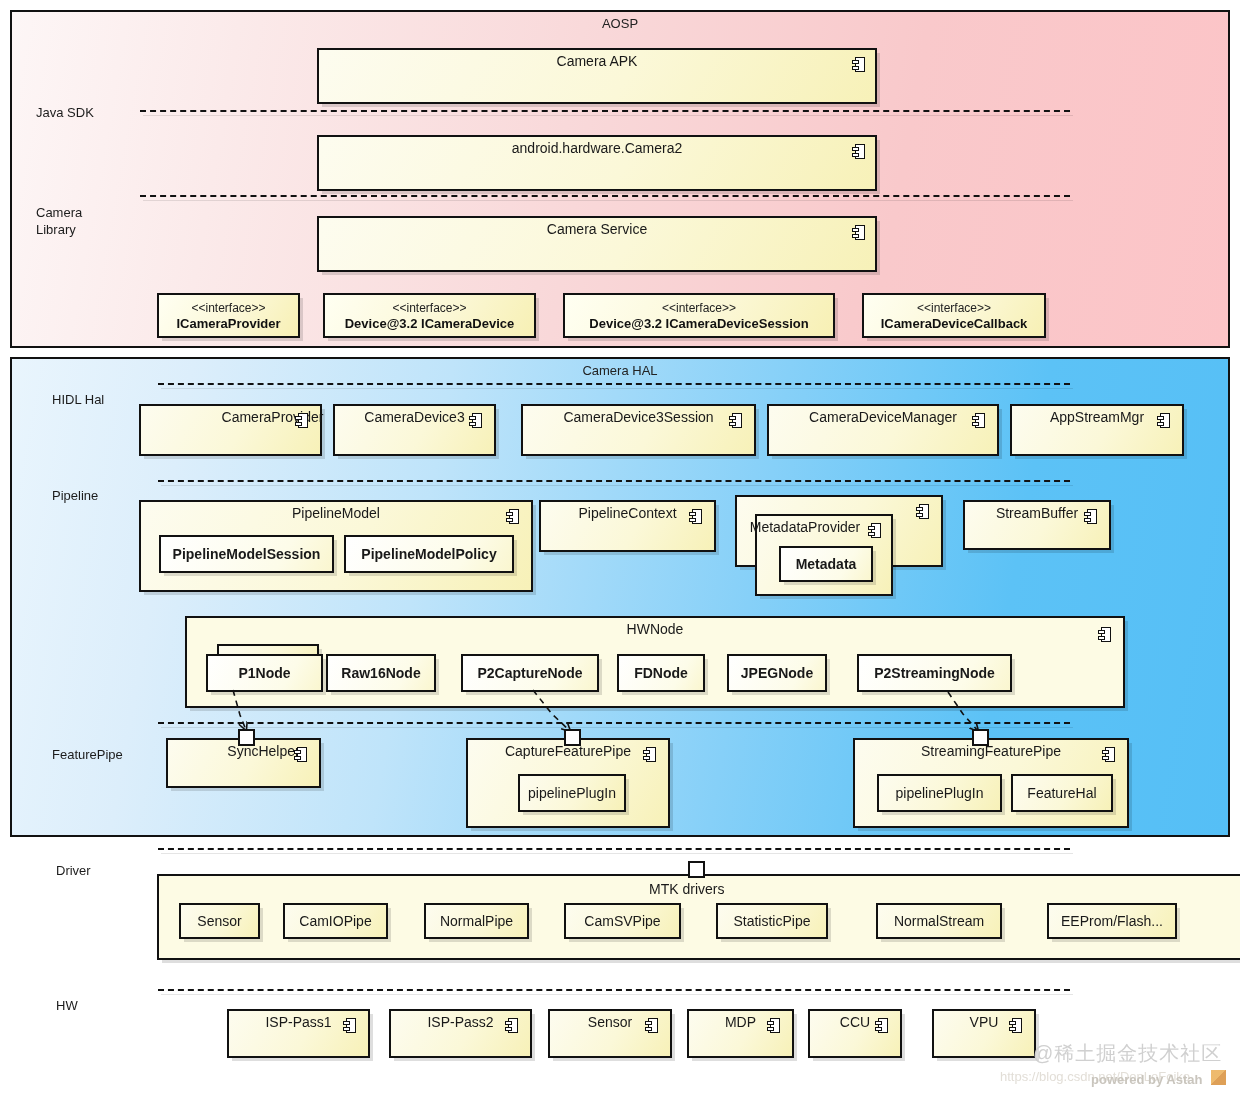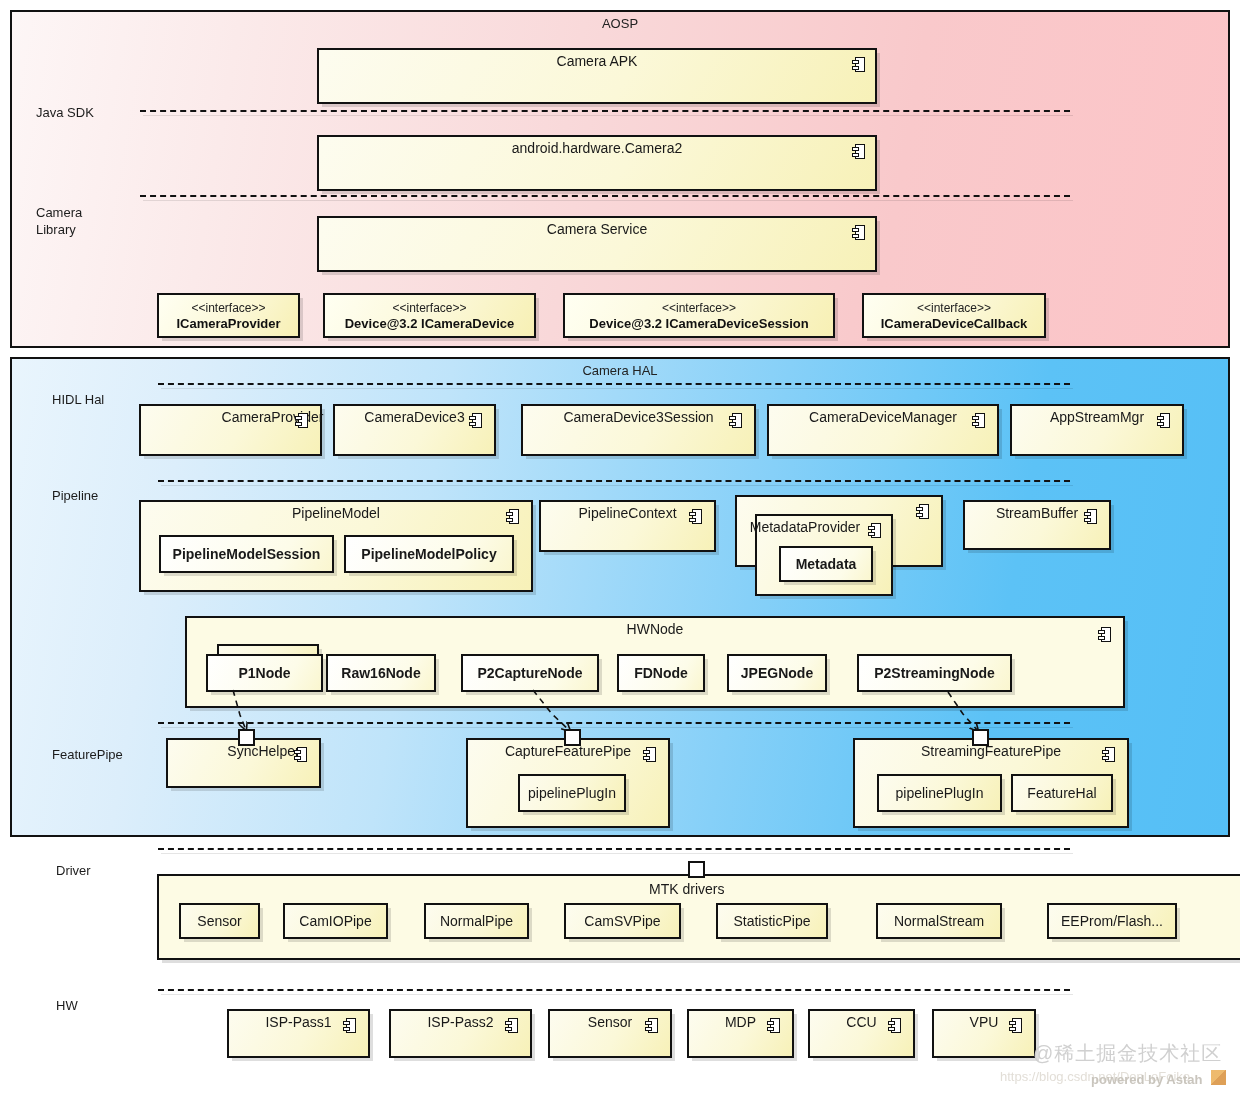--- a/index.html
+++ b/index.html
@@ -389,21 +389,21 @@
       </span>
   </div>
   <div class="comp" style="left:687px;top:1009px;width:107px;height:49px;">
     <span class="cname" style="padding-right:22px;">MDP</span>
     <span class="cicon" style="right:12px;top:7px;">
       <span class="body"></span>
         <span class="tab1"></span>
         <span class="tab2"></span>
       </span>
   </div>
-  <div class="comp" style="left:808px;top:1009px;width:107px;height:49px;">
+  <div class="comp" style="left:808px;top:1009px;width:94px;height:49px;">
     <span class="cname" style="padding-right:22px;">CCU</span>
     <span class="cicon" style="right:12px;top:7px;">
       <span class="body"></span>
         <span class="tab1"></span>
         <span class="tab2"></span>
       </span>
   </div>
   <div class="comp" style="left:932px;top:1009px;width:104px;height:49px;">
     <span class="cname" style="padding-right:22px;">VPU</span>
     <span class="cicon" style="right:12px;top:7px;">

